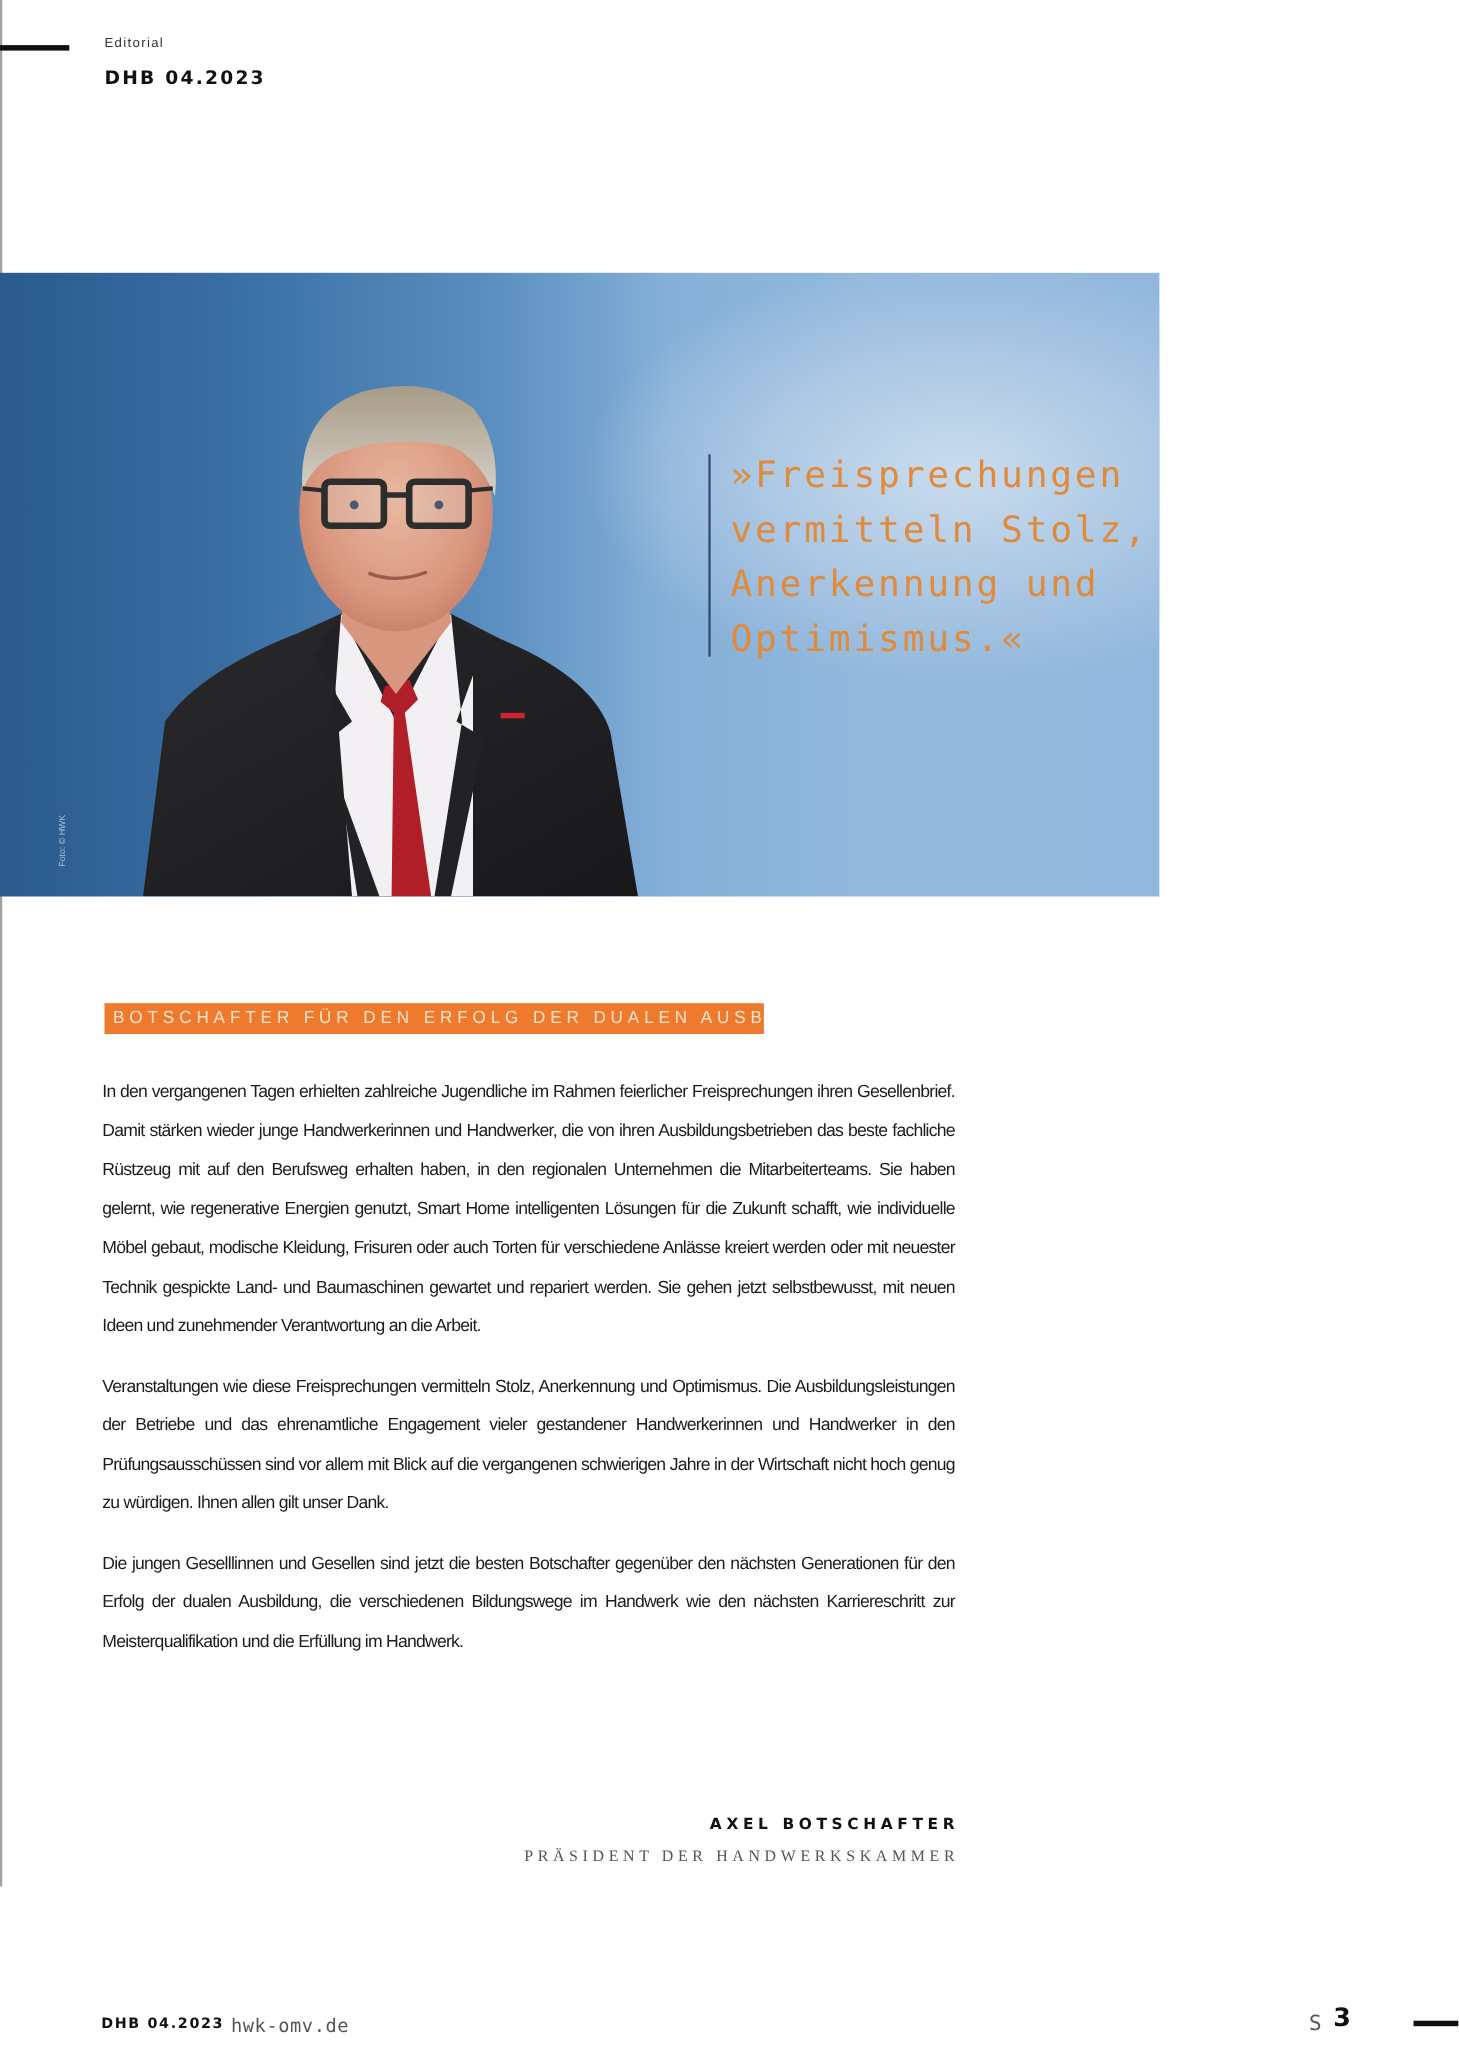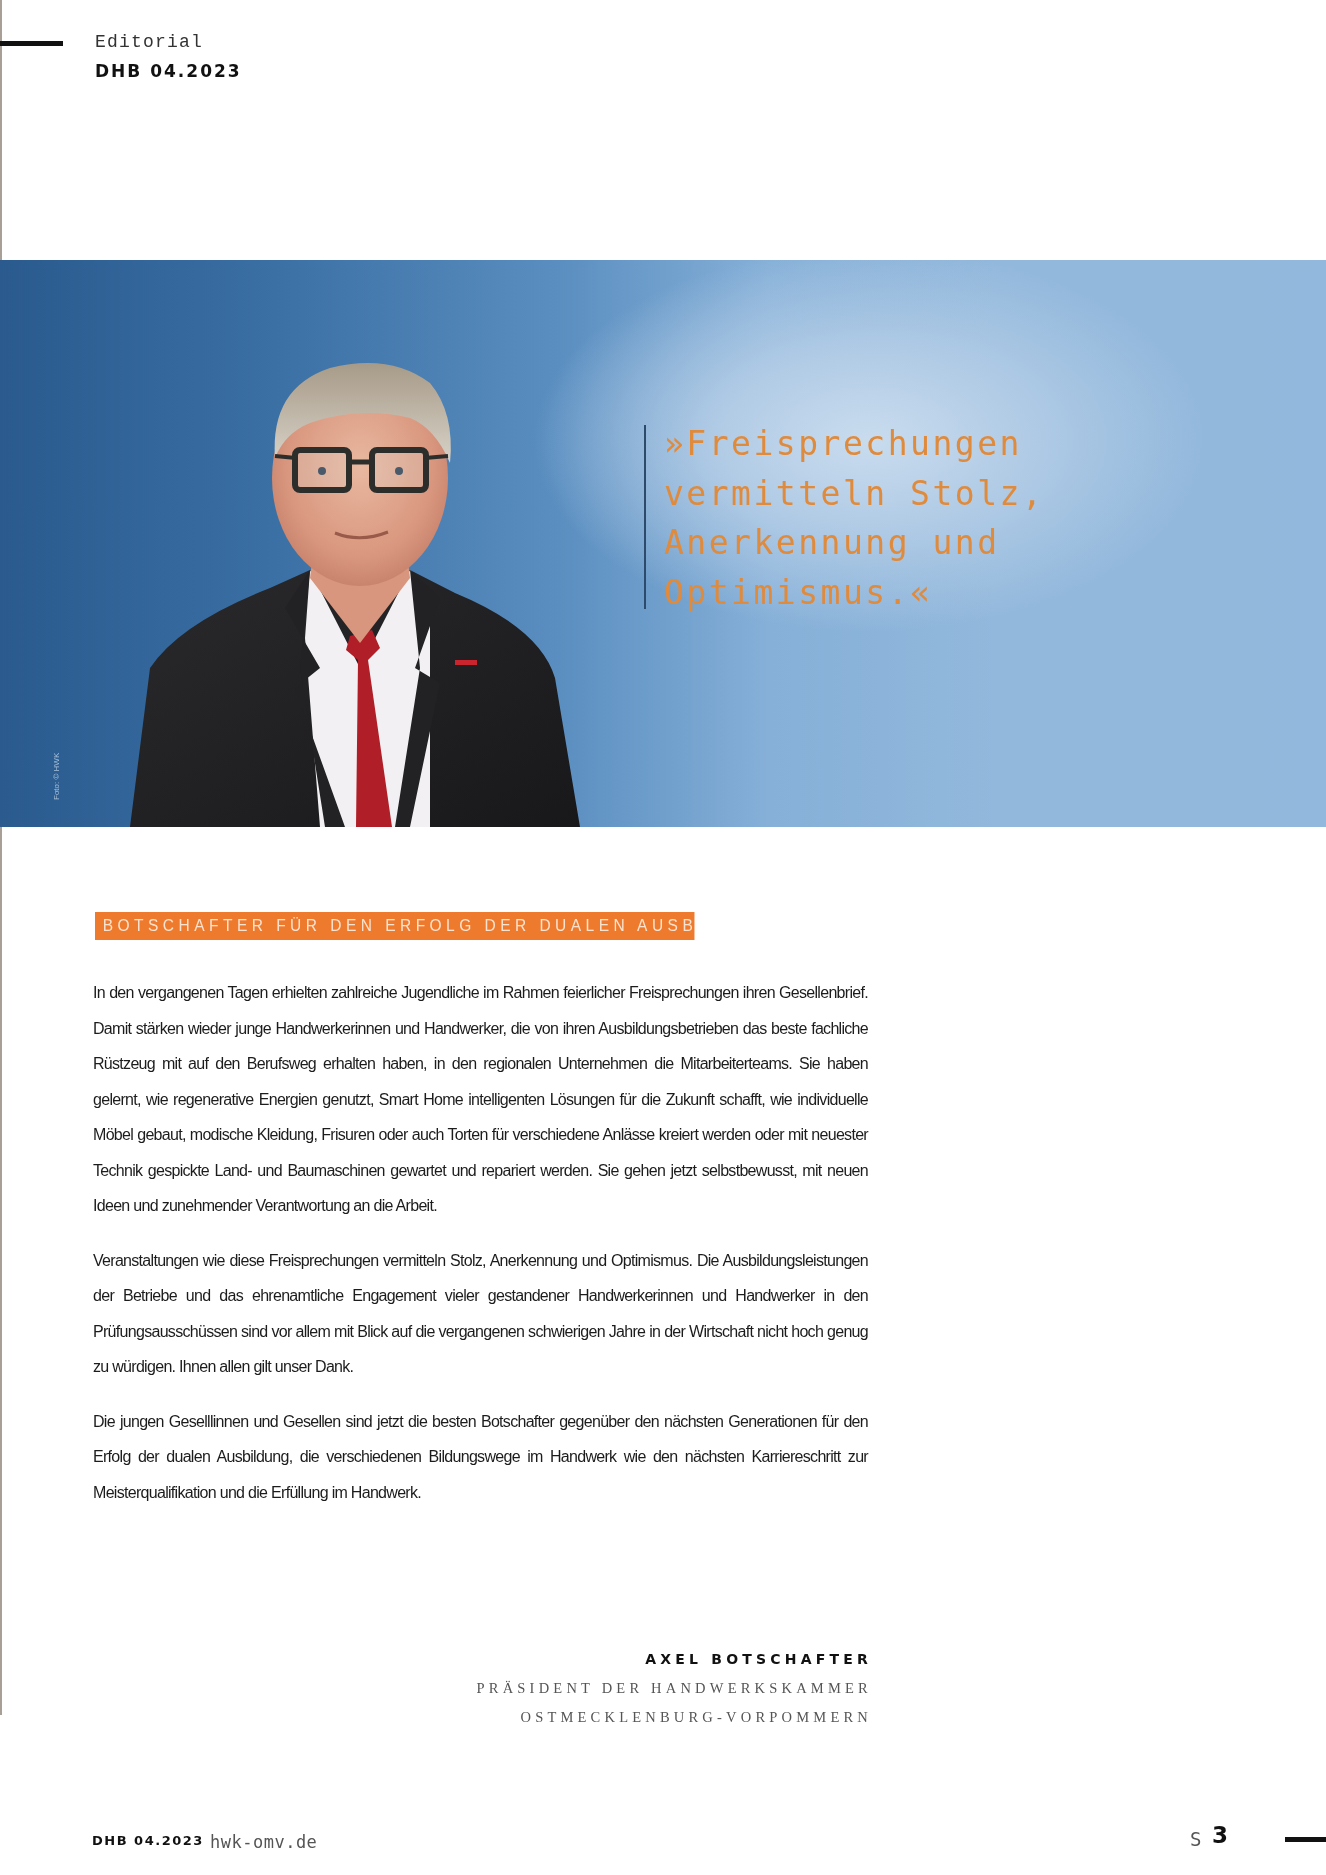--- a/index.html
+++ b/index.html
@@ -10,32 +10,32 @@
       position: absolute; left: 0; top: 0; width: 2px; height: 1715px;
       background: #a89f97;
     }
 
     
     .header-rule {
       position: absolute; left: 0; top: 41px; width: 63px; height: 5px; background: #111;
     }
     .header-section {
       position: absolute; left: 95px; top: 32px;
-      font-family: Liberation Mono, monospace; font-size: 18px; letter-spacing: 1.2px;
+      font-family: Liberation Sans, sans-serif; font-size: 12px; letter-spacing: 1.2px;
       color: #333; font-weight: normal;
     }
     .header-issue {
       position: absolute; left: 95px; top: 61px;
       font-family: "DejaVu Sans", sans-serif; font-size: 17px; font-weight: bold;
       letter-spacing: 2px; color: #111;
     }
 
     
     .hero {
-      position: absolute; left: 0; top: 260px; width: 1326px; height: 567px; overflow: hidden;
+      position: absolute; left: 0; top: 248px; width: 1054px; height: 567px; overflow: hidden;
       background:
         radial-gradient(ellipse 420px 240px at 870px 180px, #c9dcee 0%, #b2cce6 35%, rgba(146,184,220,0) 80%),
         linear-gradient(90deg, #2a5a8e 0%, #3a6fa4 20%, #5a8ec0 42%, #86b0d8 58%, #92b8dc 75%, #92b8dd 100%);
     }
     .portrait { position: absolute; left: 110px; top: 78px; width: 480px; height: 489px; }
     .photo-credit {
       position: absolute; left: 52px; top: 540px; transform: rotate(-90deg); transform-origin: left top;
       font-family: "Liberation Sans", sans-serif; font-size: 8px; color: #a8c0d8; white-space: nowrap;
     }
     .quote-block {
@@ -168,20 +168,19 @@
 
 <div class="article-body">
   <p class="first">In den vergangenen Tagen erhielten zahlreiche Jugendliche im Rahmen feierlicher Freisprechungen ihren Gesellenbrief. Damit stärken wieder junge Handwerkerinnen und Handwerker, die von ihren Ausbildungsbetrieben das beste fachliche Rüstzeug mit auf den Berufsweg erhalten haben, in den regionalen Unternehmen die Mitarbeiterteams. Sie haben gelernt, wie regenerative Energien genutzt, Smart Home intelligenten Lösungen für die Zukunft schafft, wie individuelle Möbel gebaut, modische Kleidung, Frisuren oder auch Torten für verschiedene Anlässe kreiert werden oder mit neuester Technik gespickte Land- und Baumaschinen gewartet und repariert werden. Sie gehen jetzt selbstbewusst, mit neuen Ideen und zunehmender Verantwortung an die Arbeit.</p>
   <p>Veranstaltungen wie diese Freisprechungen vermitteln Stolz, Anerkennung und Optimismus. Die Ausbildungsleistungen der Betriebe und das ehrenamtliche Engagement vieler gestandener Handwerkerinnen und Handwerker in den Prüfungsausschüssen sind vor allem mit Blick auf die vergangenen schwierigen Jahre in der Wirtschaft nicht hoch genug zu würdigen. Ihnen allen gilt unser Dank.</p>
   <p>Die jungen Geselllinnen und Gesellen sind jetzt die besten Botschafter gegenüber den nächsten Generationen für den Erfolg der dualen Ausbildung, die verschiedenen Bildungswege im Handwerk wie den nächsten Karriereschritt zur Meisterqualifikation und die Erfüllung im Handwerk.</p>
 </div>
 
 <div class="signature">
   <div class="sig-name">AXEL BOTSCHAFTER</div>
   <div class="sig-line">PRÄSIDENT DER HANDWERKSKAMMER</div>
-  <div class="sig-line">OSTMECKLENBURG-VORPOMMERN</div>
 </div>
 
 <div class="footer-issue">DHB 04.2023</div>
 <div class="footer-url">hwk-omv.de</div>
 <div class="footer-page-label">S</div>
 <div class="footer-page-num">3</div>
 <div class="footer-rule"></div>
 
 </body></html>

